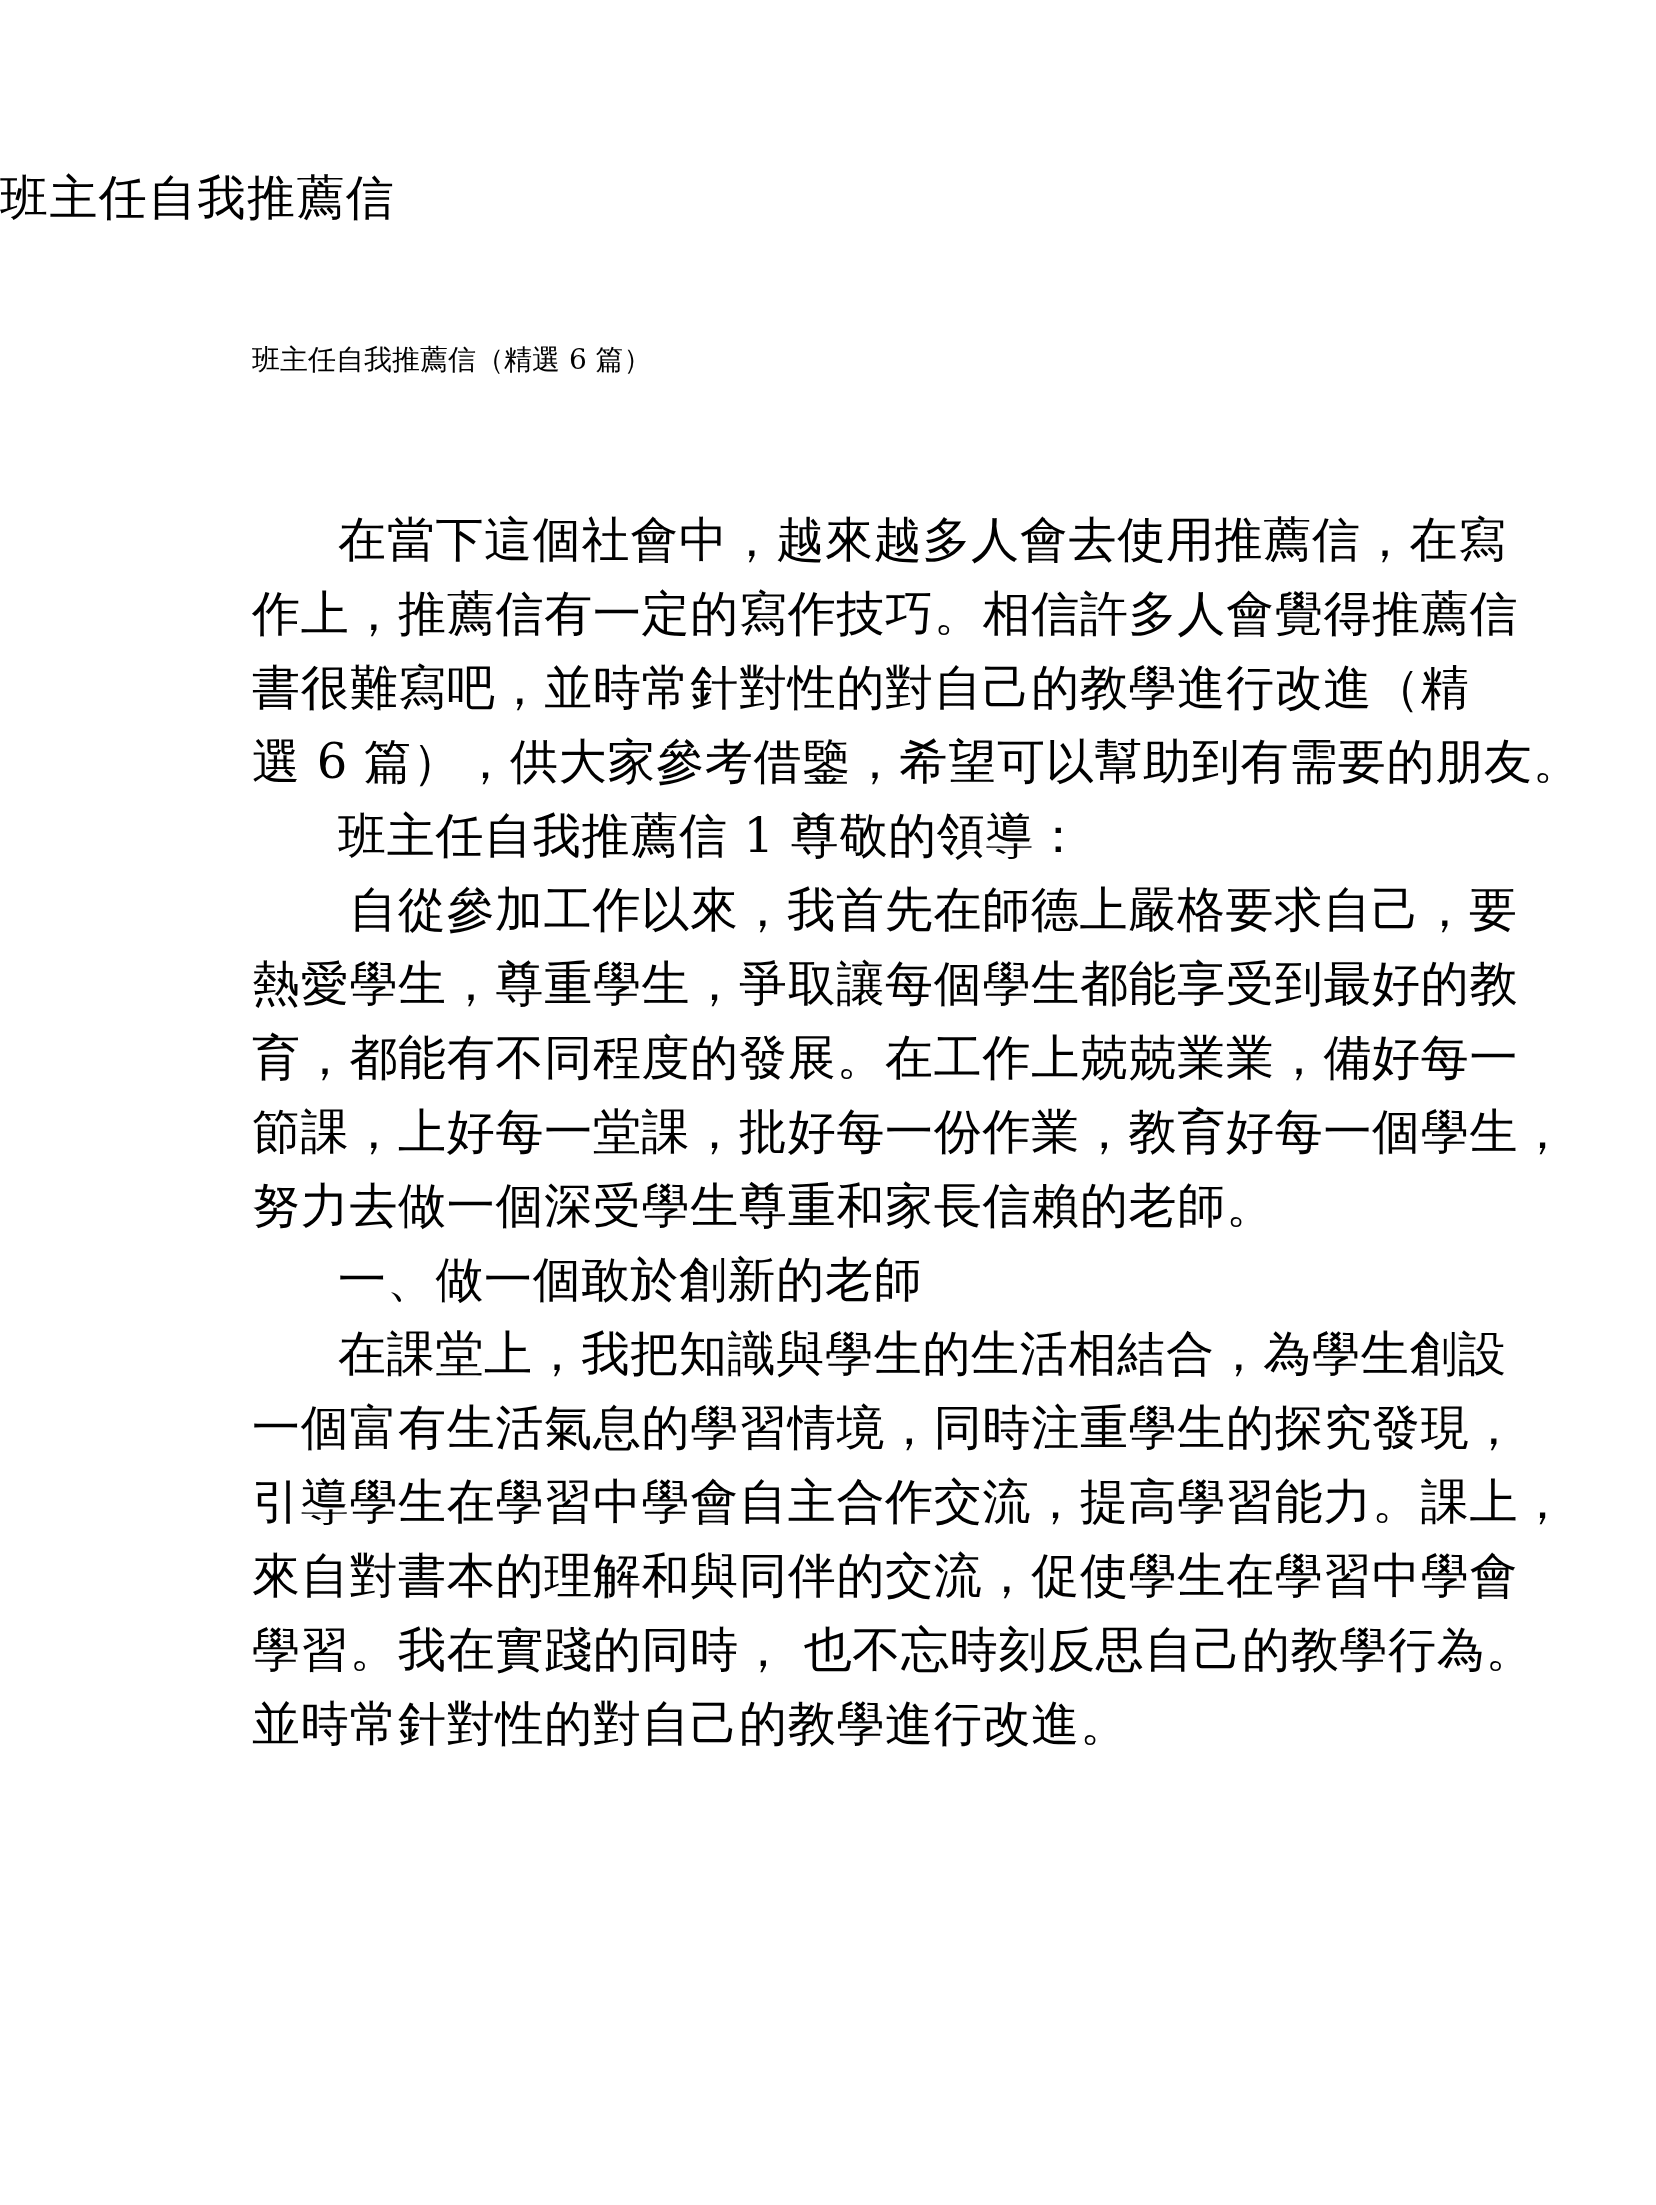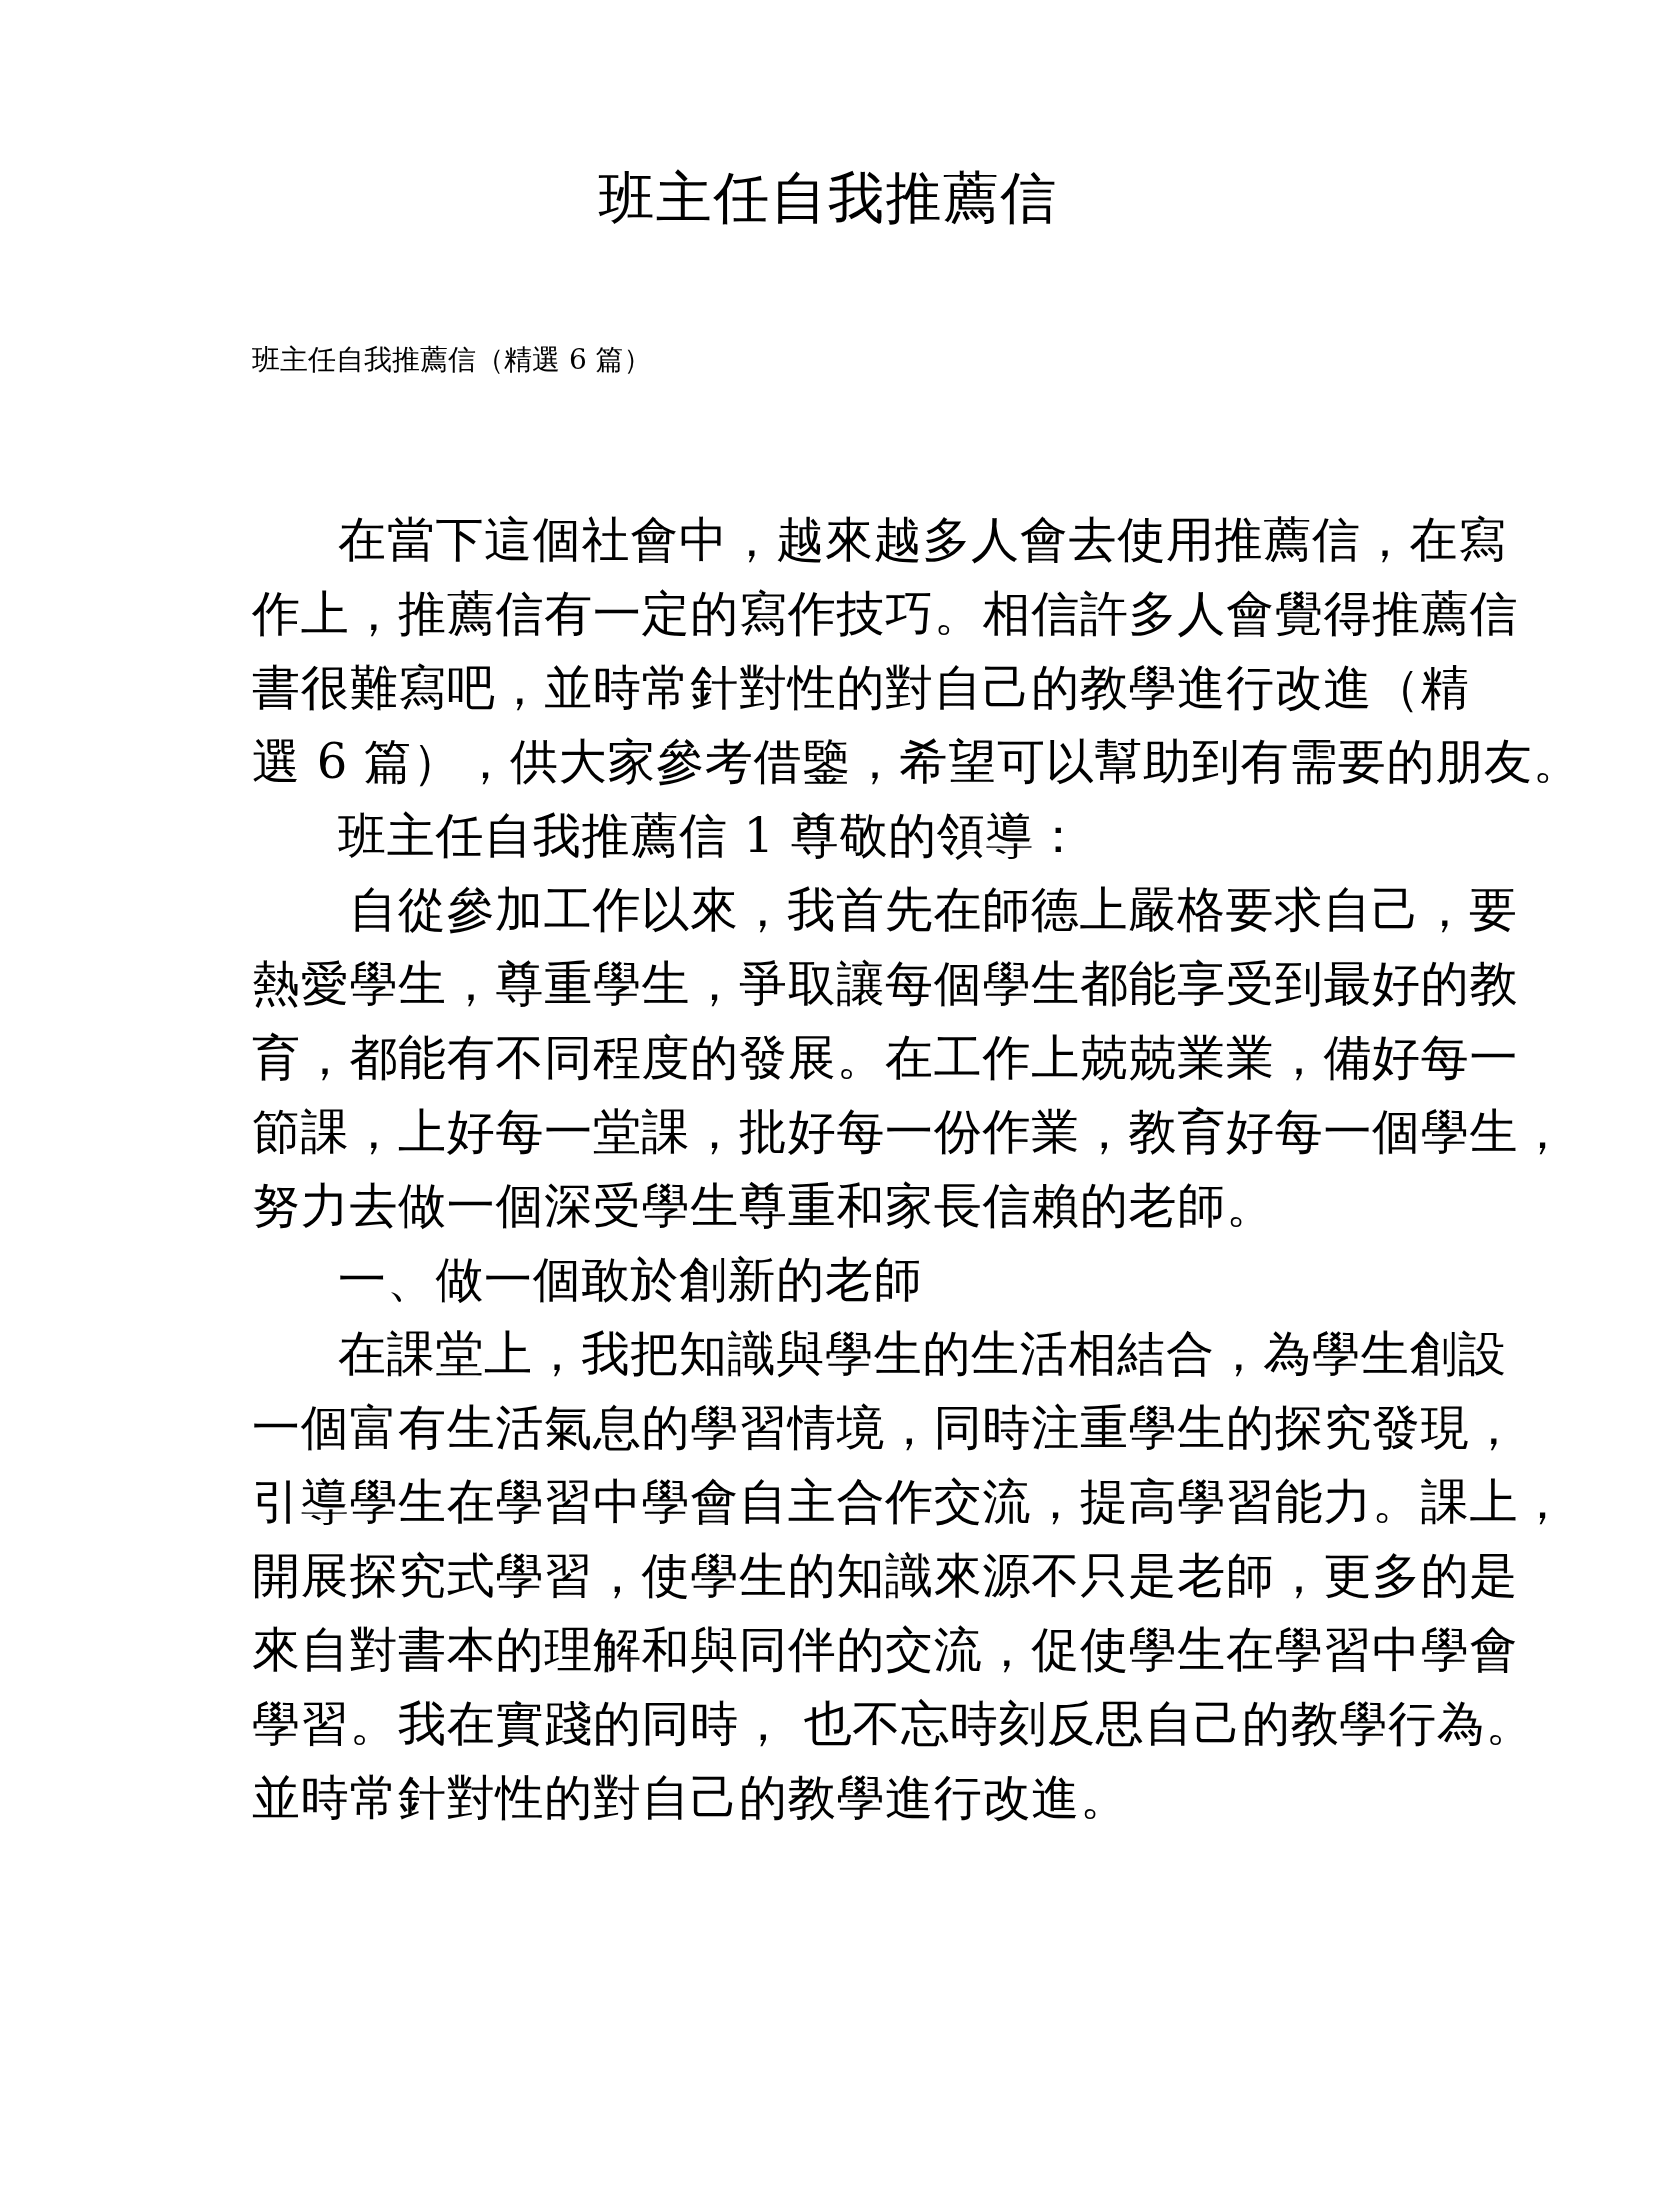--- a/index.html
+++ b/index.html
@@ -1,20 +1,20 @@
 <!DOCTYPE html>
 <html style="font-size:11px"><head>
 <meta charset="utf-8">
 <style>
   html, body { margin: 0; padding: 0; background: #ffffff; }
   body { width: 1656px; height: 2205px; position: relative; overflow: hidden;
          font-family: "DejaVu Serif", "Liberation Serif", serif; color: #000; }
   .page { position: absolute; left: 0; top: 0; width: 1656px; height: 2205px; background: #fff; }
-  .title { position: absolute; top: 159px; left: 0; width: 1656px; text-align: center;
-           font-size: 56px; line-height: 77px; letter-spacing: 1.4px; }
+  .title { position: absolute; top: 159px; left: 0; width: 1656px; 
+           font-size: 48px; line-height: 77px; letter-spacing: 1.4px; }
   .subtitle { position: absolute; top: 332px; left: 252px; font-size: 28px; line-height: 56px; }
   .body { position: absolute; top: 511px; left: 252px; width: 1155px; }
   .line { font-size: 48px; height: 74px; line-height: 56px; white-space: nowrap; letter-spacing: 0.7px; }
   .indent { padding-left: 86px; }
   .indent2 { padding-left: 97px; text-align: center; }
 </style>
 </head>
 <body>
 
 <div class="page">
@@ -28,19 +28,18 @@
     <div class="line indent">班主任自我推薦信 1 尊敬的領導：</div>
     <div class="line indent2">自從參加工作以來，我首先在師德上嚴格要求自己，要</div>
     <div class="line">熱愛學生，尊重學生，爭取讓每個學生都能享受到最好的教</div>
     <div class="line">育，都能有不同程度的發展。在工作上兢兢業業，備好每一</div>
     <div class="line">節課，上好每一堂課，批好每一份作業，教育好每一個學生，</div>
     <div class="line">努力去做一個深受學生尊重和家長信賴的老師。</div>
     <div class="line indent">一、做一個敢於創新的老師</div>
     <div class="line indent">在課堂上，我把知識與學生的生活相結合，為學生創設</div>
     <div class="line">一個富有生活氣息的學習情境，同時注重學生的探究發現，</div>
     <div class="line">引導學生在學習中學會自主合作交流，提高學習能力。課上，</div>
-    <div class="line">開展探究式學習，使學生的知識來源不只是老師，更多的是</div>
     <div class="line">來自對書本的理解和與同伴的交流，促使學生在學習中學會</div>
     <div class="line">學習。我在實踐的同時， 也不忘時刻反思自己的教學行為。</div>
     <div class="line">並時常針對性的對自己的教學進行改進。</div>
   </div>
 </div>
 
 
 </body></html>

